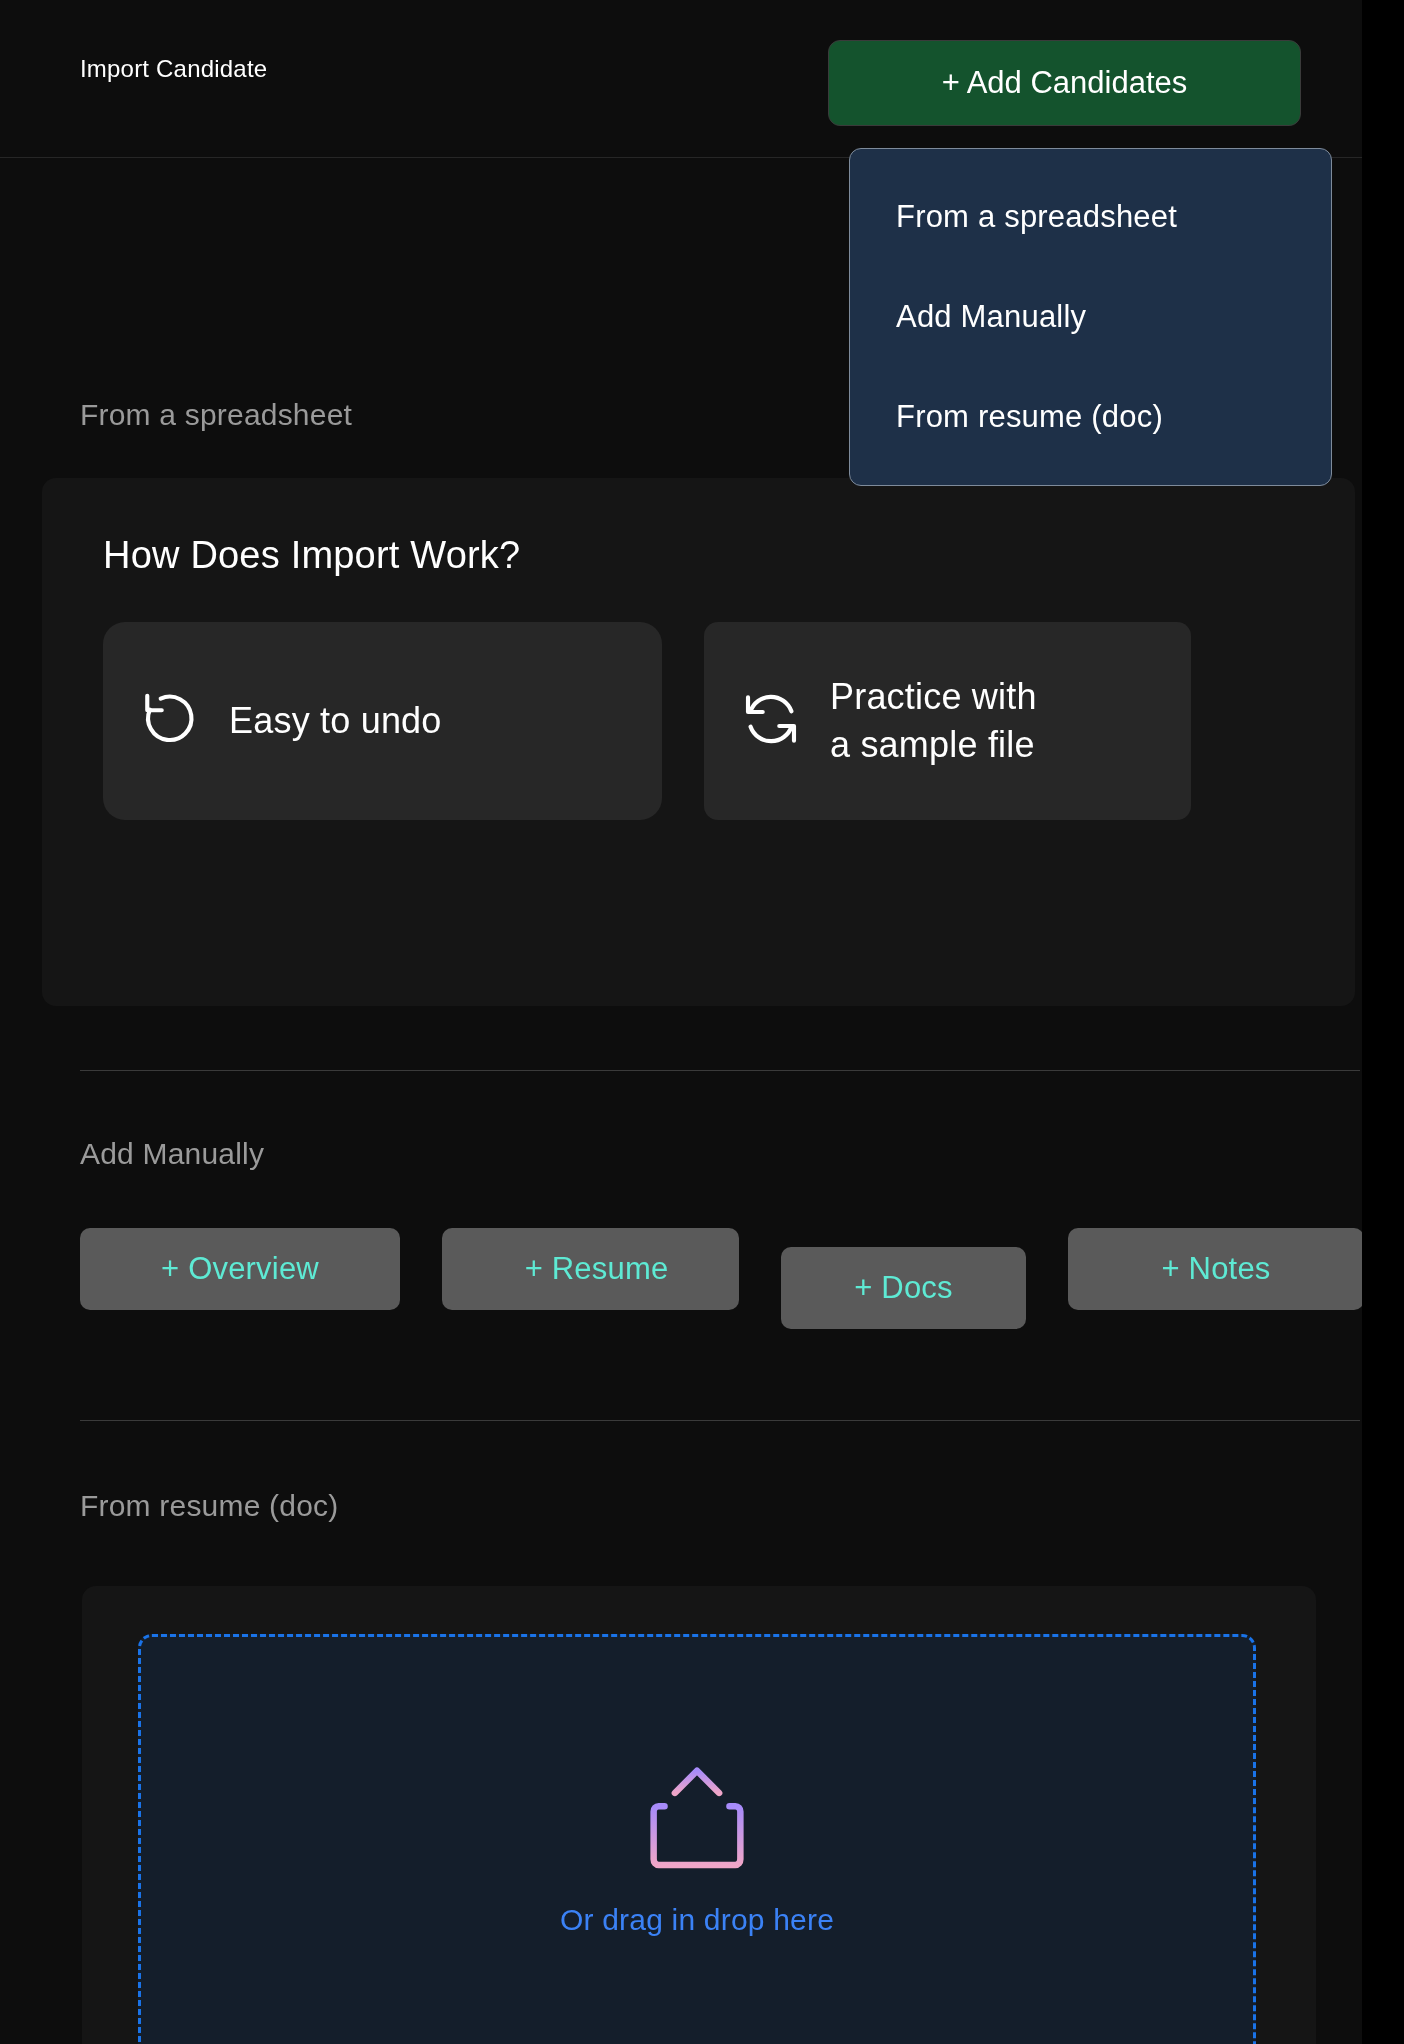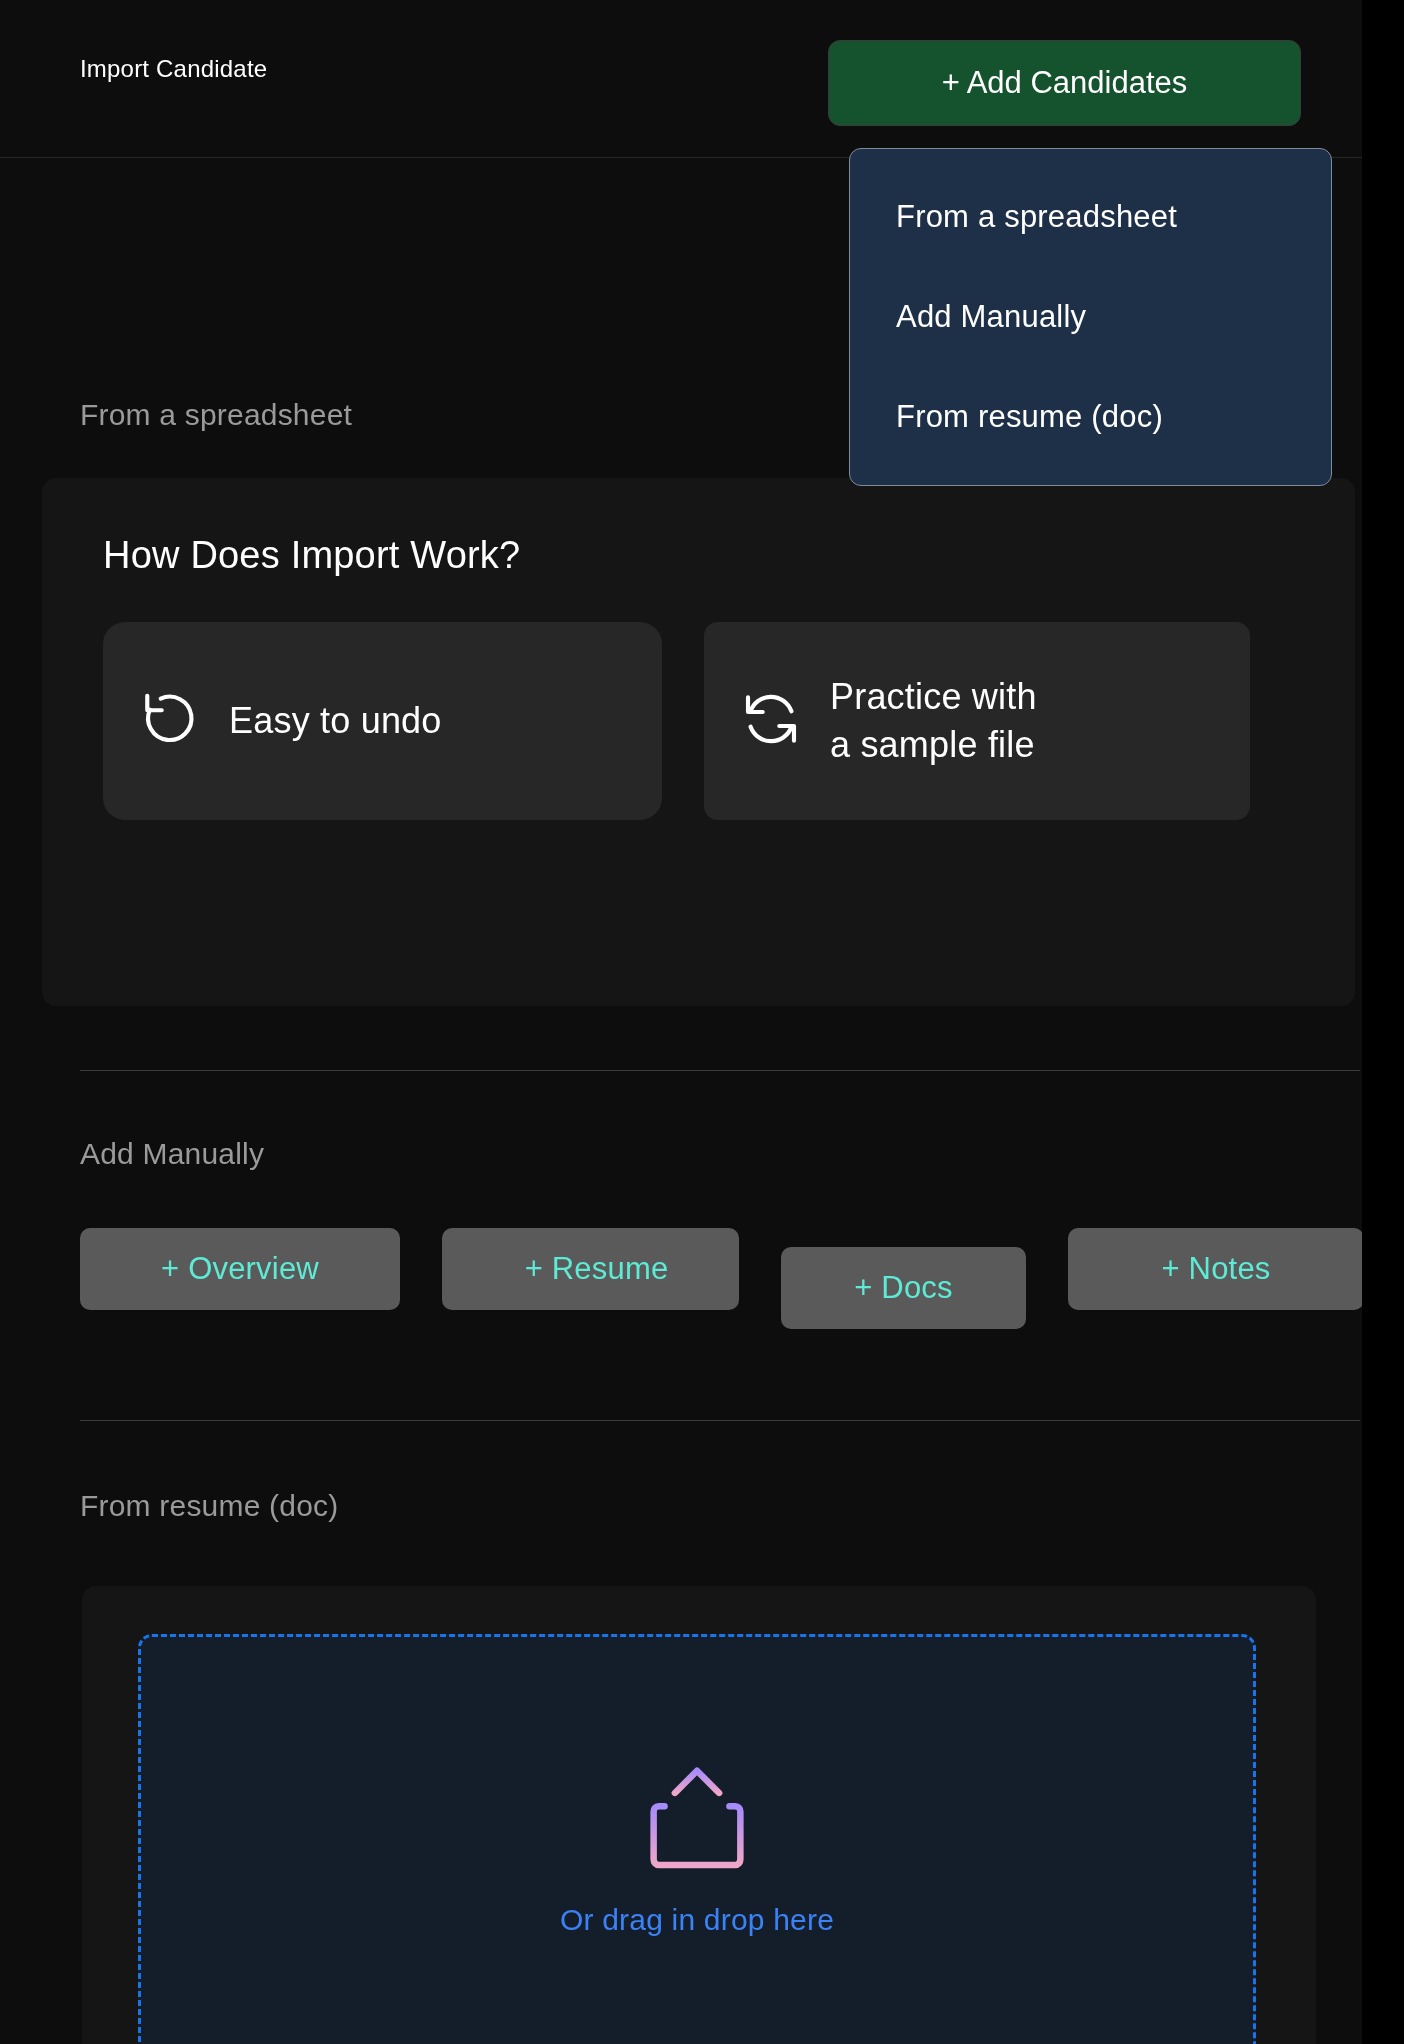--- a/index.html
+++ b/index.html
@@ -138,21 +138,21 @@
   .feature-card {
     background: #272727;
     border-radius: 14px;
     display: flex;
     align-items: center;
     gap: 28px;
     padding: 0 36px;
   }
 
   .feature-card.undo  { width: 559px; height: 198px; border-radius: 22px; }
-  .feature-card.sample{ width: 546px; height: 198px; }
+  .feature-card.sample{ width: 487px; height: 198px; }
 
   .feature-icon { flex: 0 0 auto; display: block; }
 
   .feature-text {
     color: #ffffff;
     font-size: 36px;
     line-height: 1.32;
     letter-spacing: 0.2px;
   }
 

